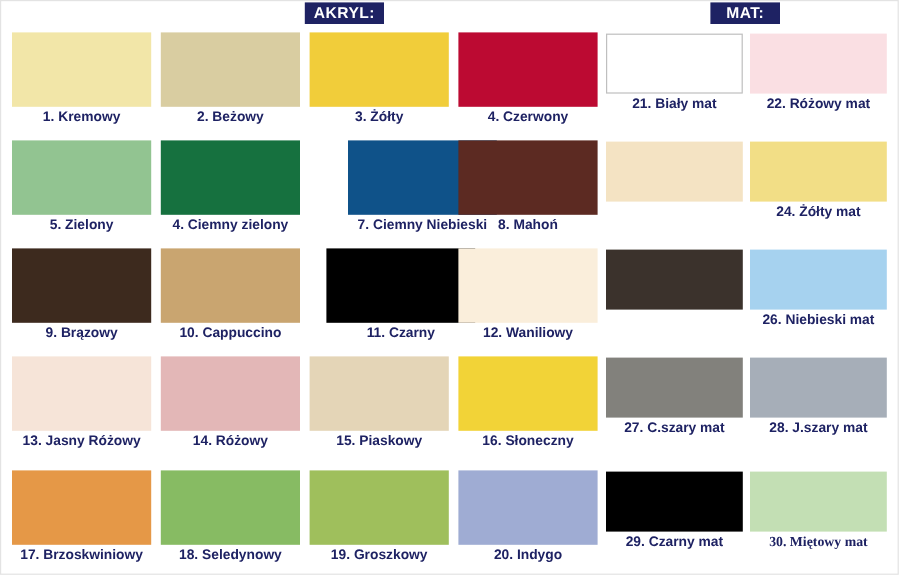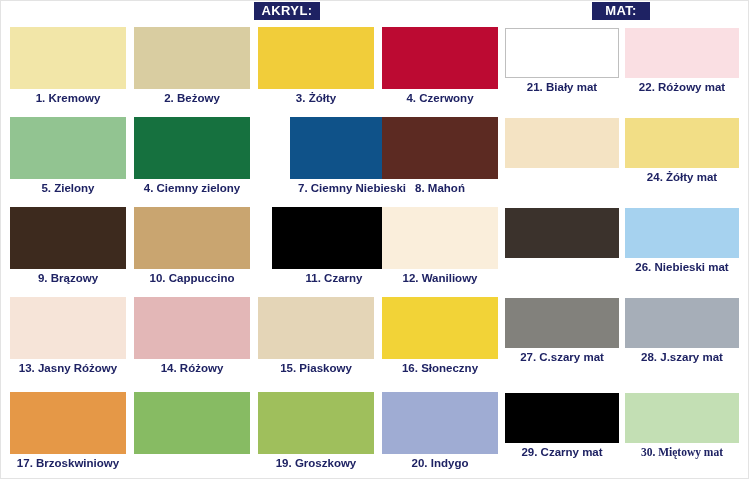--- a/index.html
+++ b/index.html
@@ -163,20 +163,21 @@
       <div class="swatch-cell akryl" style="left: 382px; top: 297px; width: 116px;">
         <div class="swatch-chip" style="background: rgb(242, 211, 55);"></div>
         <div class="swatch-label" style="color: rgb(30, 34, 99);">16. Słoneczny</div>
       </div>
       <div class="swatch-cell akryl" style="left: 10px; top: 392px; width: 116px;">
         <div class="swatch-chip" style="background: rgb(229, 152, 71);"></div>
         <div class="swatch-label" style="color: rgb(30, 34, 99);">17. Brzoskwiniowy</div>
       </div>
       <div class="swatch-cell akryl" style="left: 134px; top: 392px; width: 116px;">
         <div class="swatch-chip" style="background: rgb(135, 187, 99);"></div>
+        <div class="swatch-label" style="color: rgb(30, 34, 99);">18. Seledynowy</div>
       </div>
       <div class="swatch-cell akryl" style="left: 258px; top: 392px; width: 116px;">
         <div class="swatch-chip" style="background: rgb(159, 191, 92);"></div>
         <div class="swatch-label" style="color: rgb(30, 34, 99);">19. Groszkowy</div>
       </div>
       <div class="swatch-cell akryl" style="left: 382px; top: 392px; width: 116px;">
         <div class="swatch-chip" style="background: rgb(159, 172, 211);"></div>
         <div class="swatch-label" style="color: rgb(30, 34, 99);">20. Indygo</div>
       </div>
     </div>

